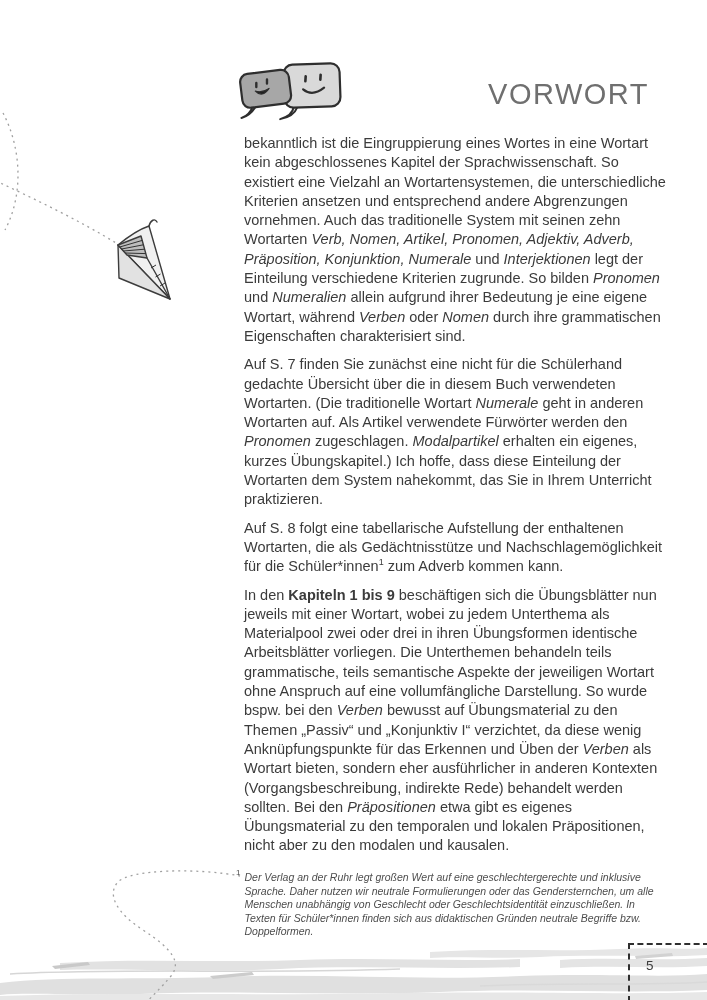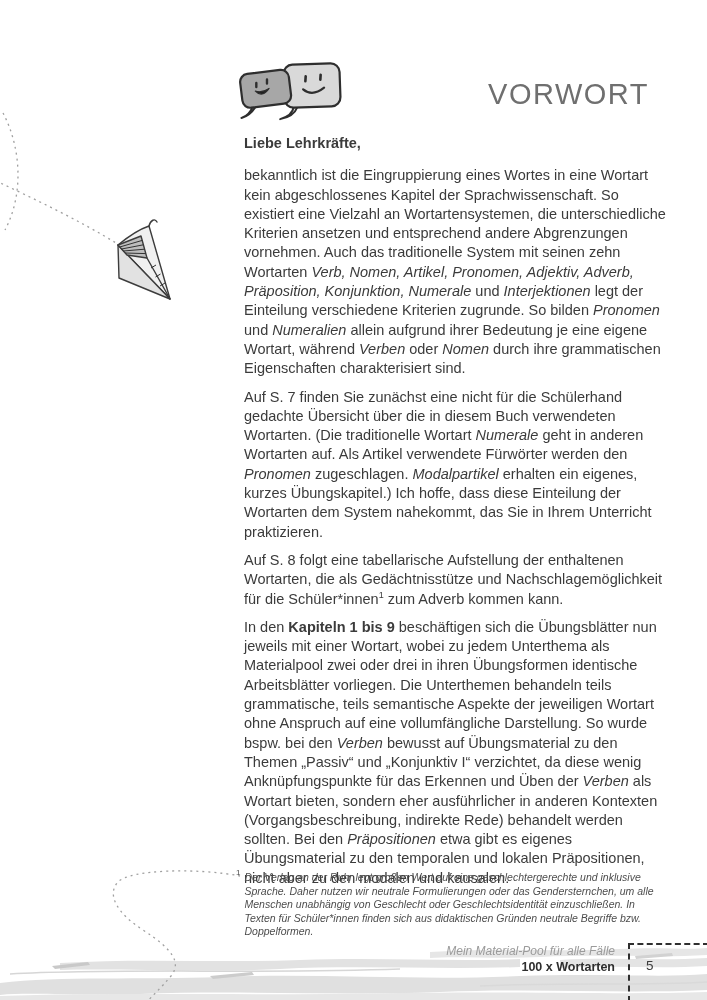--- a/index.html
+++ b/index.html
@@ -111,33 +111,28 @@
       <rect x="4" y="12" width="49" height="34" rx="8" fill="#a7a7a7" stroke-width="2.2"></rect>
       <line x1="20" y1="22" x2="19.5" y2="26" stroke-width="2.4"></line>
       <line x1="31" y1="20" x2="30.5" y2="24" stroke-width="2.4"></line>
       <path fill="#1e1e1e" stroke-width="1.2" d="M18,30 Q24,38 32,29 Q24,33 18,30 Z"></path>
     </g>
   </svg>
 
   <div class="title">VORWORT</div>
 
   <div class="body-text" style="z-index:3;">
-    <div class="greeting">Liebe Lehrkräfte,</div>
     <p><span>bekanntlich ist die Eingruppierung eines Wortes in eine Wortart kein abgeschlossenes Kapitel der Sprachwissenschaft. So existiert eine Vielzahl an Wortartensystemen, die unterschiedliche Kriterien ansetzen und entsprechend andere Abgrenzungen vornehmen. Auch das traditionelle System mit seinen zehn Wortarten </span><span class="i">Verb, Nomen, Artikel, Pronomen, Adjektiv, Adverb, Präposition, Konjunktion, Numerale</span><span> und </span><span class="i">Interjektionen</span><span> legt der Einteilung verschiedene Kriterien zugrunde. So bilden </span><span class="i">Pronomen</span><span> und </span><span class="i">Numeralien</span><span> allein aufgrund ihrer Bedeutung je eine eigene Wortart, während </span><span class="i">Verben</span><span> oder </span><span class="i">Nomen</span><span> durch ihre grammatischen Eigenschaften charakterisiert sind.</span></p>
     <p><span>Auf S. 7 finden Sie zunächst eine nicht für die Schülerhand gedachte Übersicht über die in diesem Buch verwendeten Wortarten. (Die traditionelle Wortart </span><span class="i">Numerale</span><span> geht in anderen Wortarten auf. Als Artikel verwendete Fürwörter werden den </span><span class="i">Pronomen</span><span> zugeschlagen. </span><span class="i">Modalpartikel</span><span> erhalten ein eigenes, kurzes Übungskapitel.) Ich hoffe, dass diese Einteilung der Wortarten dem System nahekommt, das Sie in Ihrem Unterricht praktizieren.</span></p>
     <p><span>Auf S. 8 folgt eine tabellarische Aufstellung der enthaltenen Wortarten, die als Gedächtnisstütze und Nachschlagemöglichkeit für die Schüler*innen</span><sup>1</sup><span> zum Adverb kommen kann.</span></p>
     <p><span>In den </span><span class="b">Kapiteln 1 bis 9</span><span> beschäftigen sich die Übungsblätter nun jeweils mit einer Wortart, wobei zu jedem Unterthema als Materialpool zwei oder drei in ihren Übungsformen identische Arbeitsblätter vorliegen. Die Unterthemen behandeln teils grammatische, teils semantische Aspekte der jeweiligen Wortart ohne Anspruch auf eine vollumfängliche Darstellung. So wurde bspw. bei den </span><span class="i">Verben</span><span> bewusst auf Übungsmaterial zu den Themen „Passiv“ und „Konjunktiv I“ verzichtet, da diese wenig Anknüpfungspunkte für das Erkennen und Üben der </span><span class="i">Verben</span><span> als Wortart bieten, sondern eher ausführlicher in anderen Kontexten (Vorgangsbeschreibung, indirekte Rede) behandelt werden sollten. Bei den </span><span class="i">Präpositionen</span><span> etwa gibt es eigenes Übungsmaterial zu den temporalen und lokalen Präpositionen, nicht aber zu den modalen und kausalen.</span></p>
   </div>
 
   <div class="footnote" style="z-index:3;">
     <sup>1</sup>
     <span class="fn-text">Der Verlag an der Ruhr legt großen Wert auf eine geschlechtergerechte und inklusive Sprache. Daher nutzen wir neutrale Formulierungen oder das Gendersternchen, um alle Menschen unabhängig von Geschlecht oder Geschlechtsidentität einzuschließen. In Texten für Schüler*innen finden sich aus didaktischen Gründen neutrale Begriffe bzw. Doppelformen.</span>
   </div>
 
-  <div class="footer-text" style="z-index:3;">
-    <div class="footer-series">Mein Material-Pool für alle Fälle</div>
-    <div class="footer-book">100 x Wortarten</div>
-  </div>
   <div class="page-box" style="z-index:3;">
     <span class="page-num">5</span>
   </div>
 
 </div>
 
 </body></html>

